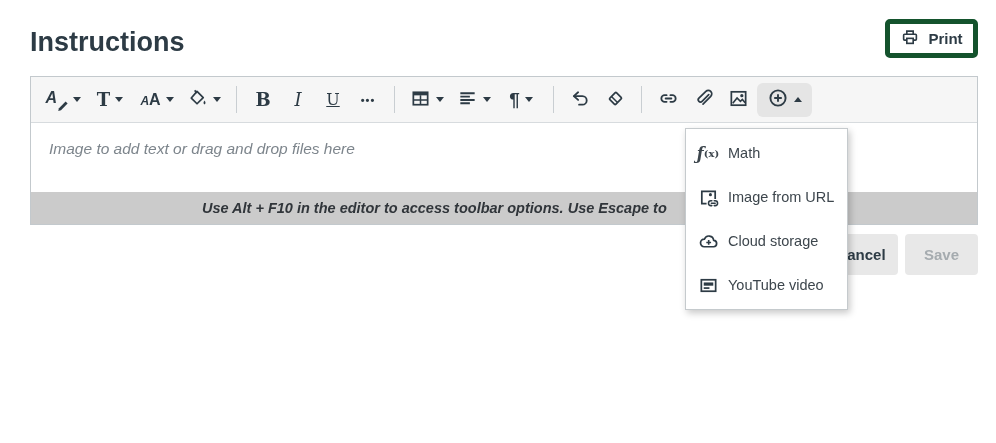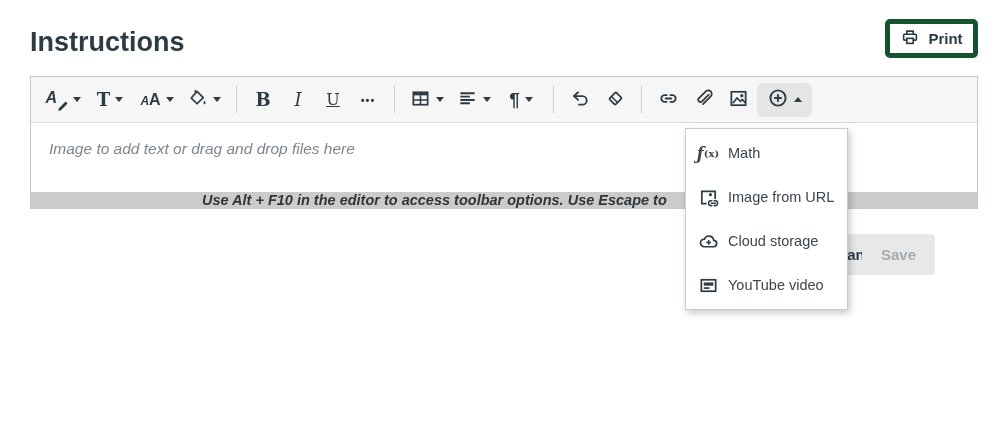--- a/index.html
+++ b/index.html
@@ -41,29 +41,29 @@
   .g-para{font-size:19px;font-weight:600;}
   .g-fmt{position:relative;width:22px;height:22px;}
   .g-fmt .a{position:absolute;left:0;top:0;font-size:16px;font-style:italic;font-weight:700;}
   .g-fmt svg{position:absolute;right:-2px;bottom:0;}
   .g-font{font-size:18px;font-weight:700;}
   .g-size .small{font-size:12px;font-style:italic;font-weight:600;}
   .g-size .big{font-size:16px;font-weight:600;}
   .content-area{height:69px;box-sizing:border-box;padding:17px 18px;cursor:text;background:#fff;}
   .placeholder{font-size:15.5px;font-style:italic;color:#7d858c;}
   .statusbar{
-    height:16px;background:#cbcbcb;display:flex;align-items:center;
+    height:32px;background:#cbcbcb;display:flex;align-items:center;
     padding-left:171px;font-size:14.5px;font-style:italic;font-weight:700;color:#30353a;text-align:center;
   }
   .btn{
     position:absolute;top:234px;height:41px;border:none;border-radius:4px;
     background:#e8e8e8;font-family:inherit;font-size:15px;font-weight:700;cursor:pointer;
   }
   .btn-cancel{left:824px;width:74px;color:#2d3b45;}
-  .btn-save{left:862px;width:73px;color:#a5abaf;}
+  .btn-save{left:905px;width:73px;color:#a5abaf;}
   .insert-menu{
     position:absolute;left:685px;top:128px;width:163px;box-sizing:border-box;
     background:#fff;border:1px solid #c5cacd;box-shadow:2px 3px 7px rgba(0,0,0,0.22);
     padding:2px 0;z-index:10;
   }
   .menu-item{
     height:44px;display:flex;align-items:center;gap:9px;padding:0 11px;
     font-size:14.5px;color:#3d464d;cursor:pointer;background:#fff;
   }
   .mi{width:22px;height:22px;display:flex;align-items:center;justify-content:center;flex:none;}

